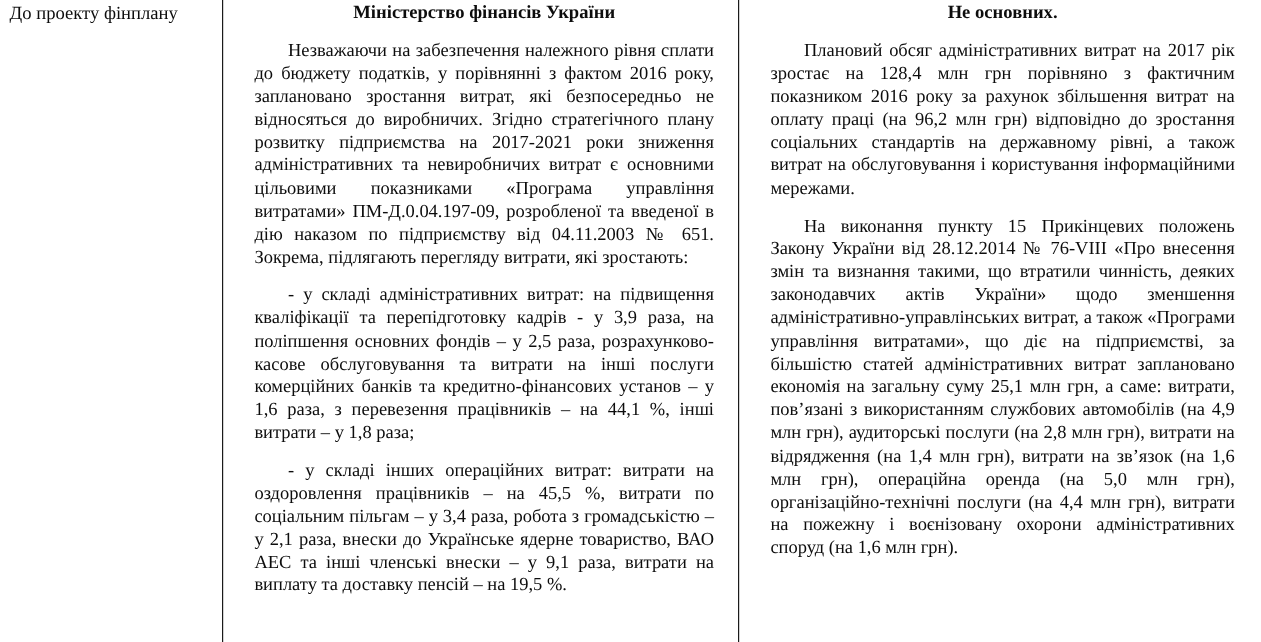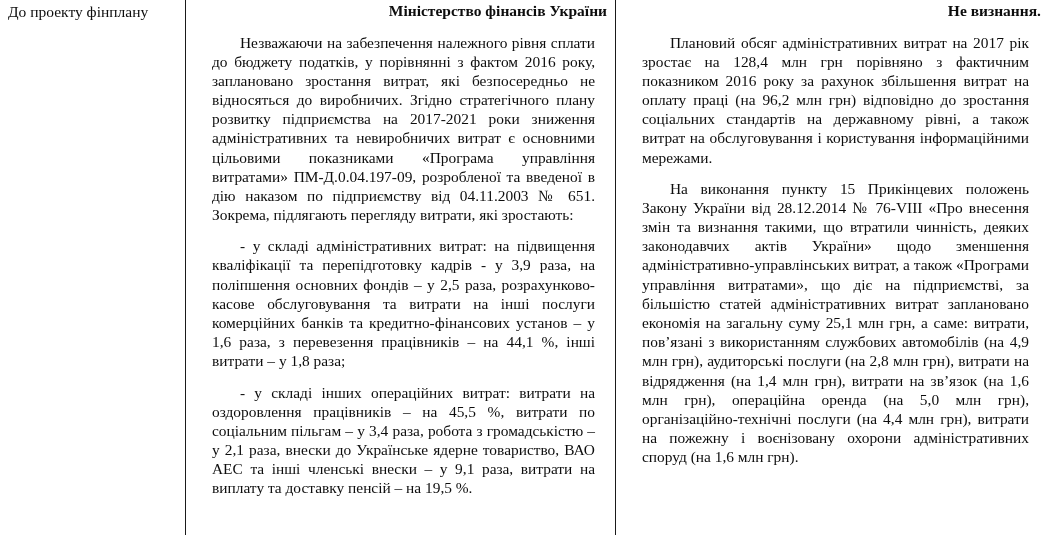--- a/index.html
+++ b/index.html
@@ -49,21 +49,21 @@
   .cell-head {
     font-size: 15.5px;
     line-height: 1.22;
     text-align: left;
   }
   .col-1 .cell-head {
     font-size: 15.5px;
     padding-top: 1px;
   }
   .head-center {
-    text-align: right;
+    text-align: center;
     font-weight: bold;
     font-size: 15.5px;
     margin: 0 0 0 0;
     line-height: 1.2;
   }
   p.body {
     margin: 12px;
     font-size: 15.4px;
     line-height: 1.245;
     text-align: justify;
@@ -86,19 +86,19 @@
     </div>
 
     <div class="col col-2">
       <div class="head-center">Міністерство фінансів України</div>
       <p class="body">Незважаючи на забезпечення належного рівня сплати до бюджету податків, у порівнянні з фактом 2016 року, заплановано зростання витрат, які безпосередньо не відносяться до виробничих. Згідно стратегічного плану розвитку підприємства на 2017-2021 роки зниження адміністративних та невиробничих витрат є основними цільовими показниками «Програма управління витратами» ПМ-Д.0.04.197-09, розробленої та введеної в дію наказом по підприємству від 04.11.2003 № 651. Зокрема, підлягають перегляду витрати, які зростають:</p>
       <p class="body dash">- у складі адміністративних витрат: на підвищення кваліфікації та перепідготовку кадрів - у 3,9 раза, на поліпшення основних фондів – у 2,5 раза, розрахунково-касове обслуговування та витрати на інші послуги комерційних банків та кредитно-фінансових установ – у 1,6 раза, з перевезення працівників – на 44,1 %, інші витрати – у 1,8 раза;</p>
       <p class="body dash">- у складі інших операційних витрат: витрати на оздоровлення працівників – на 45,5 %, витрати по соціальним пільгам – у 3,4 раза, робота з громадськістю – у 2,1 раза, внески до Українське ядерне товариство, ВАО АЕС та інші членські внески – у 9,1 раза, витрати на виплату та доставку пенсій – на 19,5 %.</p>
     </div>
 
     <div class="col col-3">
-      <div class="head-center">Не визнання.</div>
+      <div class="head-center">Не основних.</div>
       <p class="body">Плановий обсяг адміністративних витрат на 2017 рік зростає на 128,4 млн грн порівняно з фактичним показником 2016 року за рахунок збільшення витрат на оплату праці (на 96,2 млн грн) відповідно до зростання соціальних стандартів на державному рівні, а також витрат на обслуговування і користування інформаційними мережами.</p>
       <p class="body">На виконання пункту 15 Прикінцевих положень Закону України від 28.12.2014 № 76-VIII «Про внесення змін та визнання такими, що втратили чинність, деяких законодавчих актів України» щодо зменшення адміністративно-управлінських витрат, а також «Програми управління витратами», що діє на підприємстві, за більшістю статей адміністративних витрат заплановано економія на загальну суму 25,1 млн грн, а саме: витрати, пов’язані з використанням службових автомобілів (на 4,9 млн грн), аудиторські послуги (на 2,8 млн грн), витрати на відрядження (на 1,4 млн грн), витрати на зв’язок (на 1,6 млн грн), операційна оренда (на 5,0 млн грн), організаційно-технічні послуги (на 4,4 млн грн), витрати на пожежну і воєнізовану охорони адміністративних споруд (на 1,6 млн грн).</p>
     </div>
 
   </div>
 </div>
 
 </body></html>

